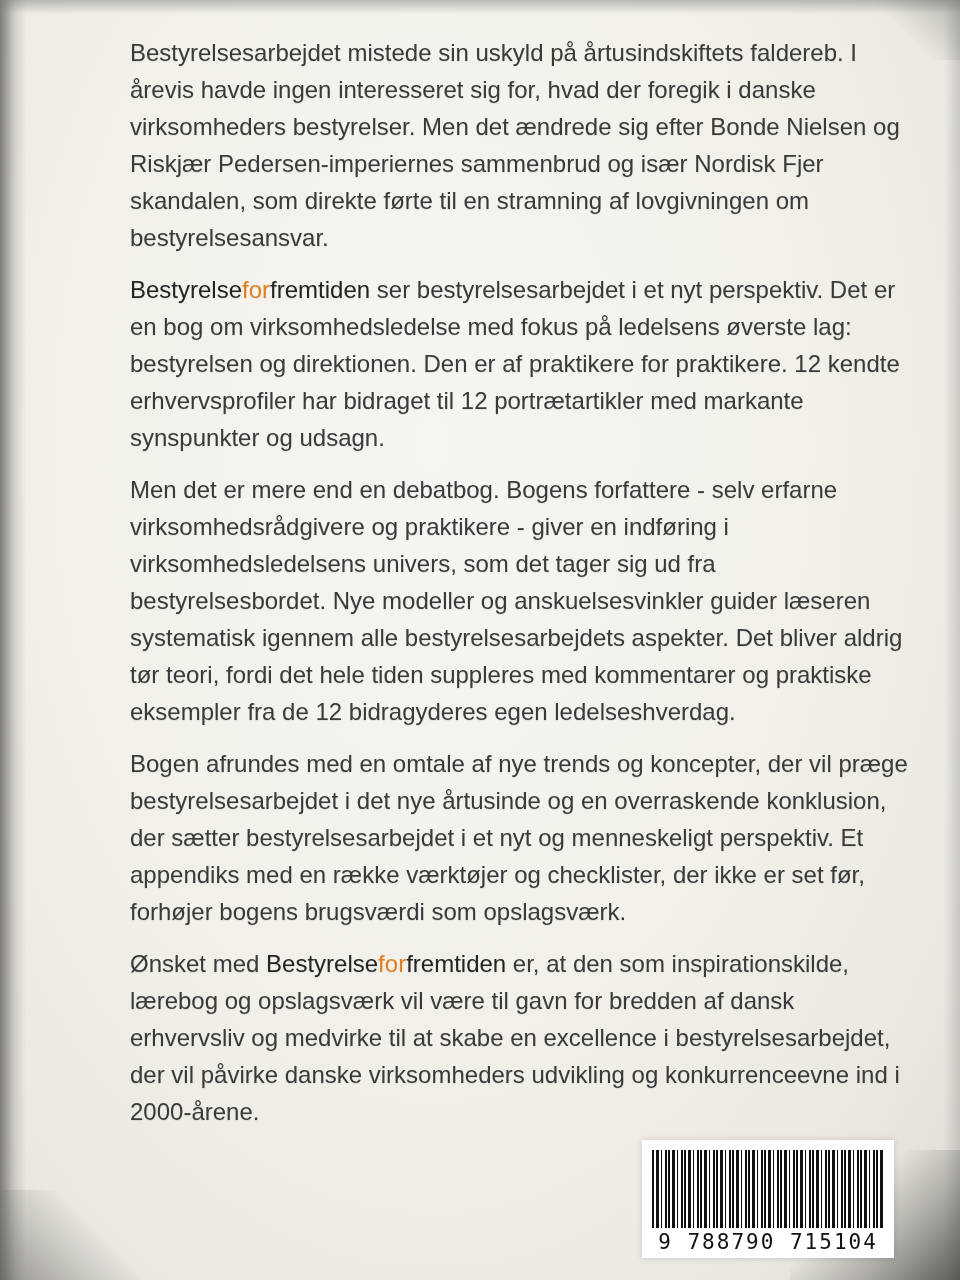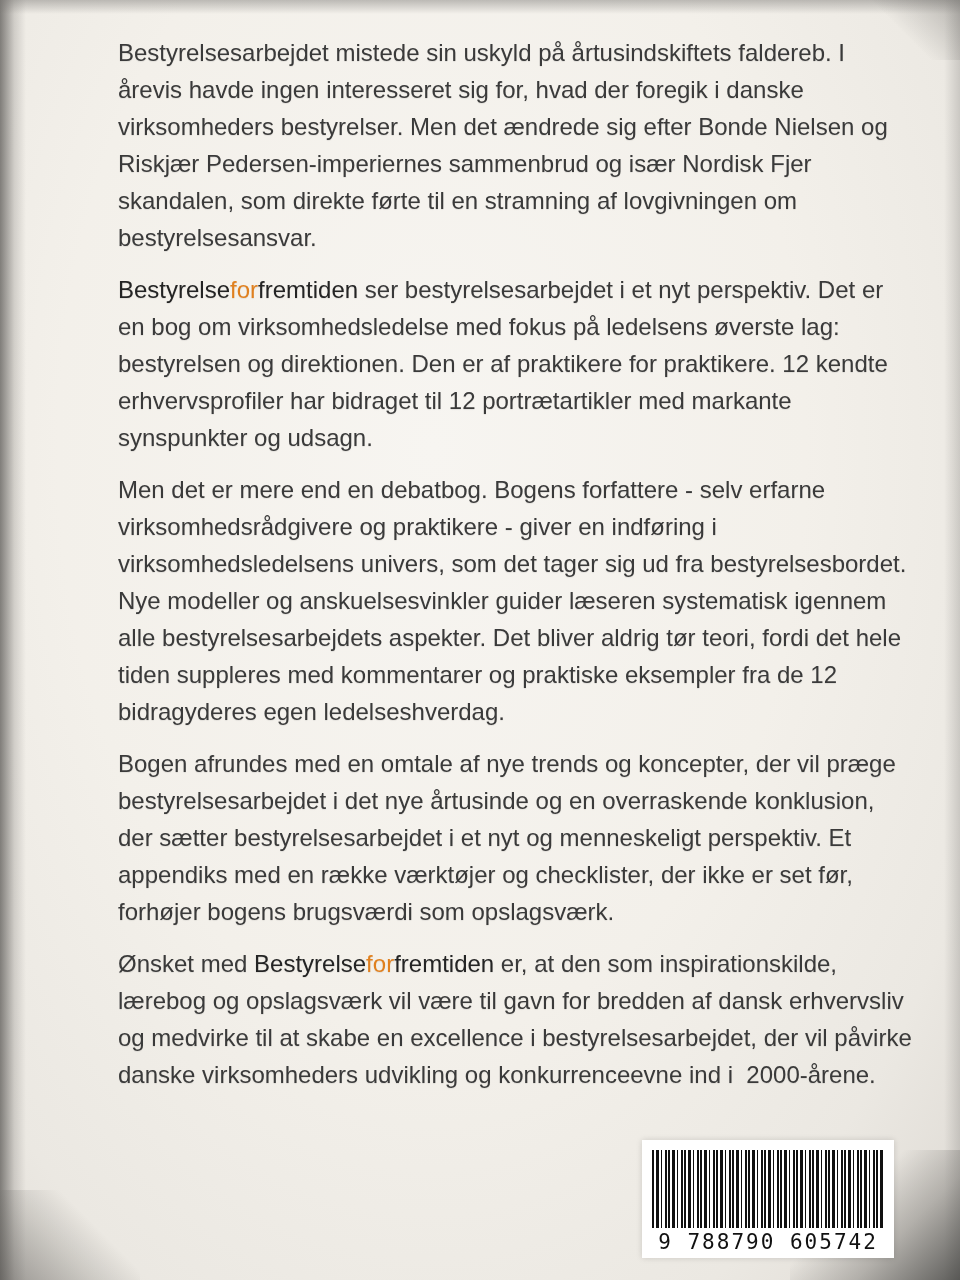--- a/index.html
+++ b/index.html
@@ -46,21 +46,21 @@
     position: absolute;
     left: 118px;
     top: 34px;
     width: 794px;
     color: #3a3a3a;
     font-size: 24px;
     line-height: 37px;
     text-shadow: 0 1px 1px rgba(0,0,0,0.08);
   }
   .blurb p {
-    margin: 0 0 15px 0;
+    margin: 0 0 15px 12px;
   }
   .seg { white-space: pre-wrap; }
   .seg.title {
     font-weight: normal;
     color: #242424;
   }
   .seg.title.accent {
     color: var(--accent, #e0801f);
   }
 
@@ -109,15 +109,15 @@
   <div class="blurb" id="blurb">
       <p><span class="seg">Bestyrelsesarbejdet mistede sin uskyld på årtusindskiftets faldereb. I årevis havde ingen interesseret sig for, hvad der foregik i danske virksomheders bestyrelser. Men det ændrede sig efter Bonde Nielsen og Riskjær Pedersen-imperiernes sammenbrud og især Nordisk Fjer skandalen, som direkte førte til en stramning af lovgivningen om bestyrelsesansvar.</span></p>
       <p><span class="seg title">Bestyrelse</span><span class="seg title accent">for</span><span class="seg title">fremtiden</span><span class="seg"> ser bestyrelsesarbejdet i et nyt perspektiv. Det er en bog om virksomhedsledelse med fokus på ledelsens øverste lag: bestyrelsen og direktionen. Den er af praktikere for praktikere. 12 kendte erhvervsprofiler har bidraget til 12 portrætartikler med markante synspunkter og udsagn.</span></p>
       <p><span class="seg">Men det er mere end en debatbog. Bogens forfattere - selv erfarne virksomhedsrådgivere og praktikere - giver en indføring i virksomhedsledelsens univers, som det tager sig ud fra bestyrelsesbordet. Nye modeller og anskuelsesvinkler guider læseren systematisk igennem alle bestyrelsesarbejdets aspekter. Det bliver aldrig tør teori, fordi det hele tiden suppleres med kommentarer og praktiske eksempler fra de 12 bidragyderes egen ledelseshverdag.</span></p>
       <p><span class="seg">Bogen afrundes med en omtale af nye trends og koncepter, der vil præge bestyrelsesarbejdet i det nye årtusinde og en overraskende konklusion, der sætter bestyrelsesarbejdet i et nyt og menneskeligt perspektiv. Et appendiks med en række værktøjer og checklister, der ikke er set før, forhøjer bogens brugsværdi som opslagsværk.</span></p>
       <p><span class="seg">Ønsket med </span><span class="seg title">Bestyrelse</span><span class="seg title accent">for</span><span class="seg title">fremtiden</span><span class="seg"> er, at den som inspirationskilde, lærebog og opslagsværk vil være til gavn for bredden af dansk erhvervsliv og medvirke til at skabe en excellence i bestyrelsesarbejdet, der vil påvirke danske virksomheders udvikling og konkurrenceevne ind i  2000-årene.</span></p>
     </div>
 
   <div class="barcode">
     <div class="bars"></div>
-    <div class="num">9 788790 605742</div>
+    <div class="num">9 788790 715104</div>
   </div>
 </div>
 
 </body></html>

